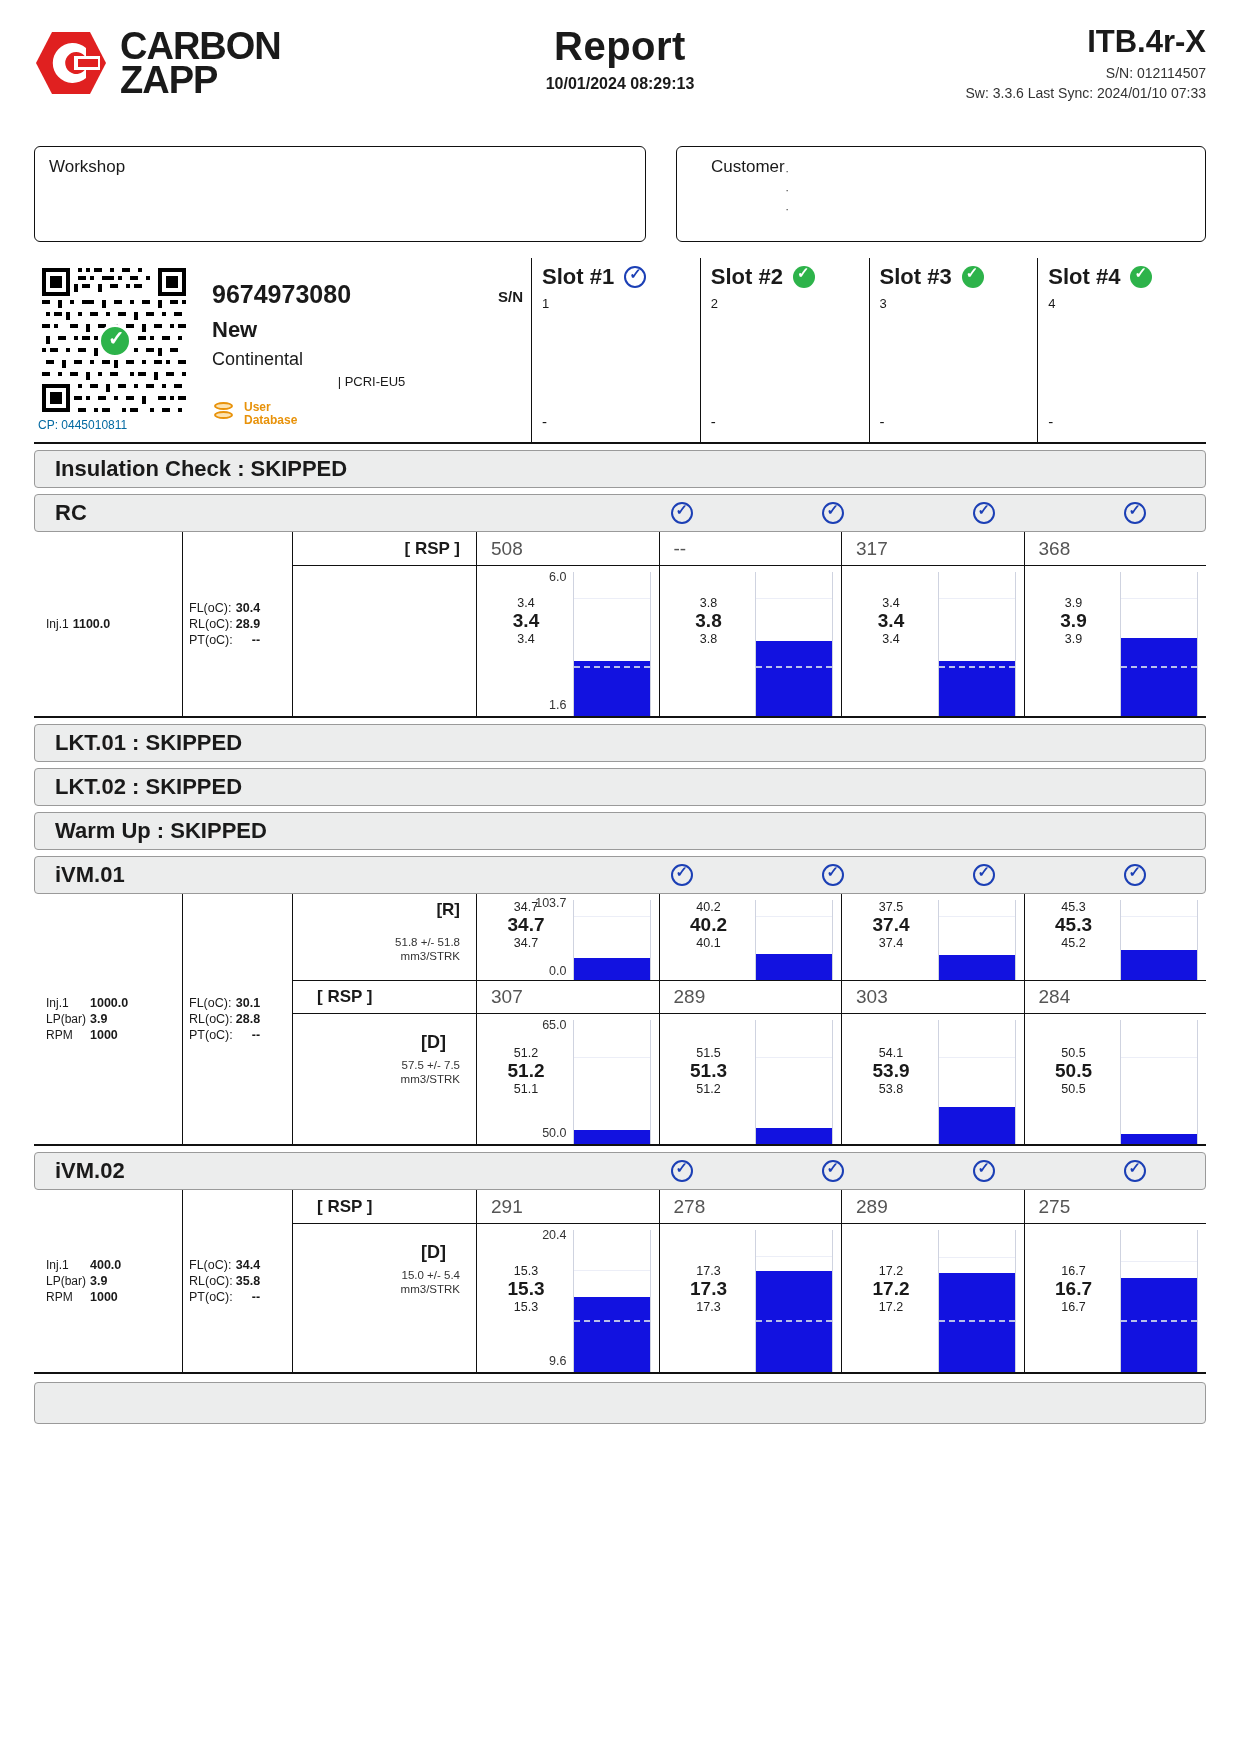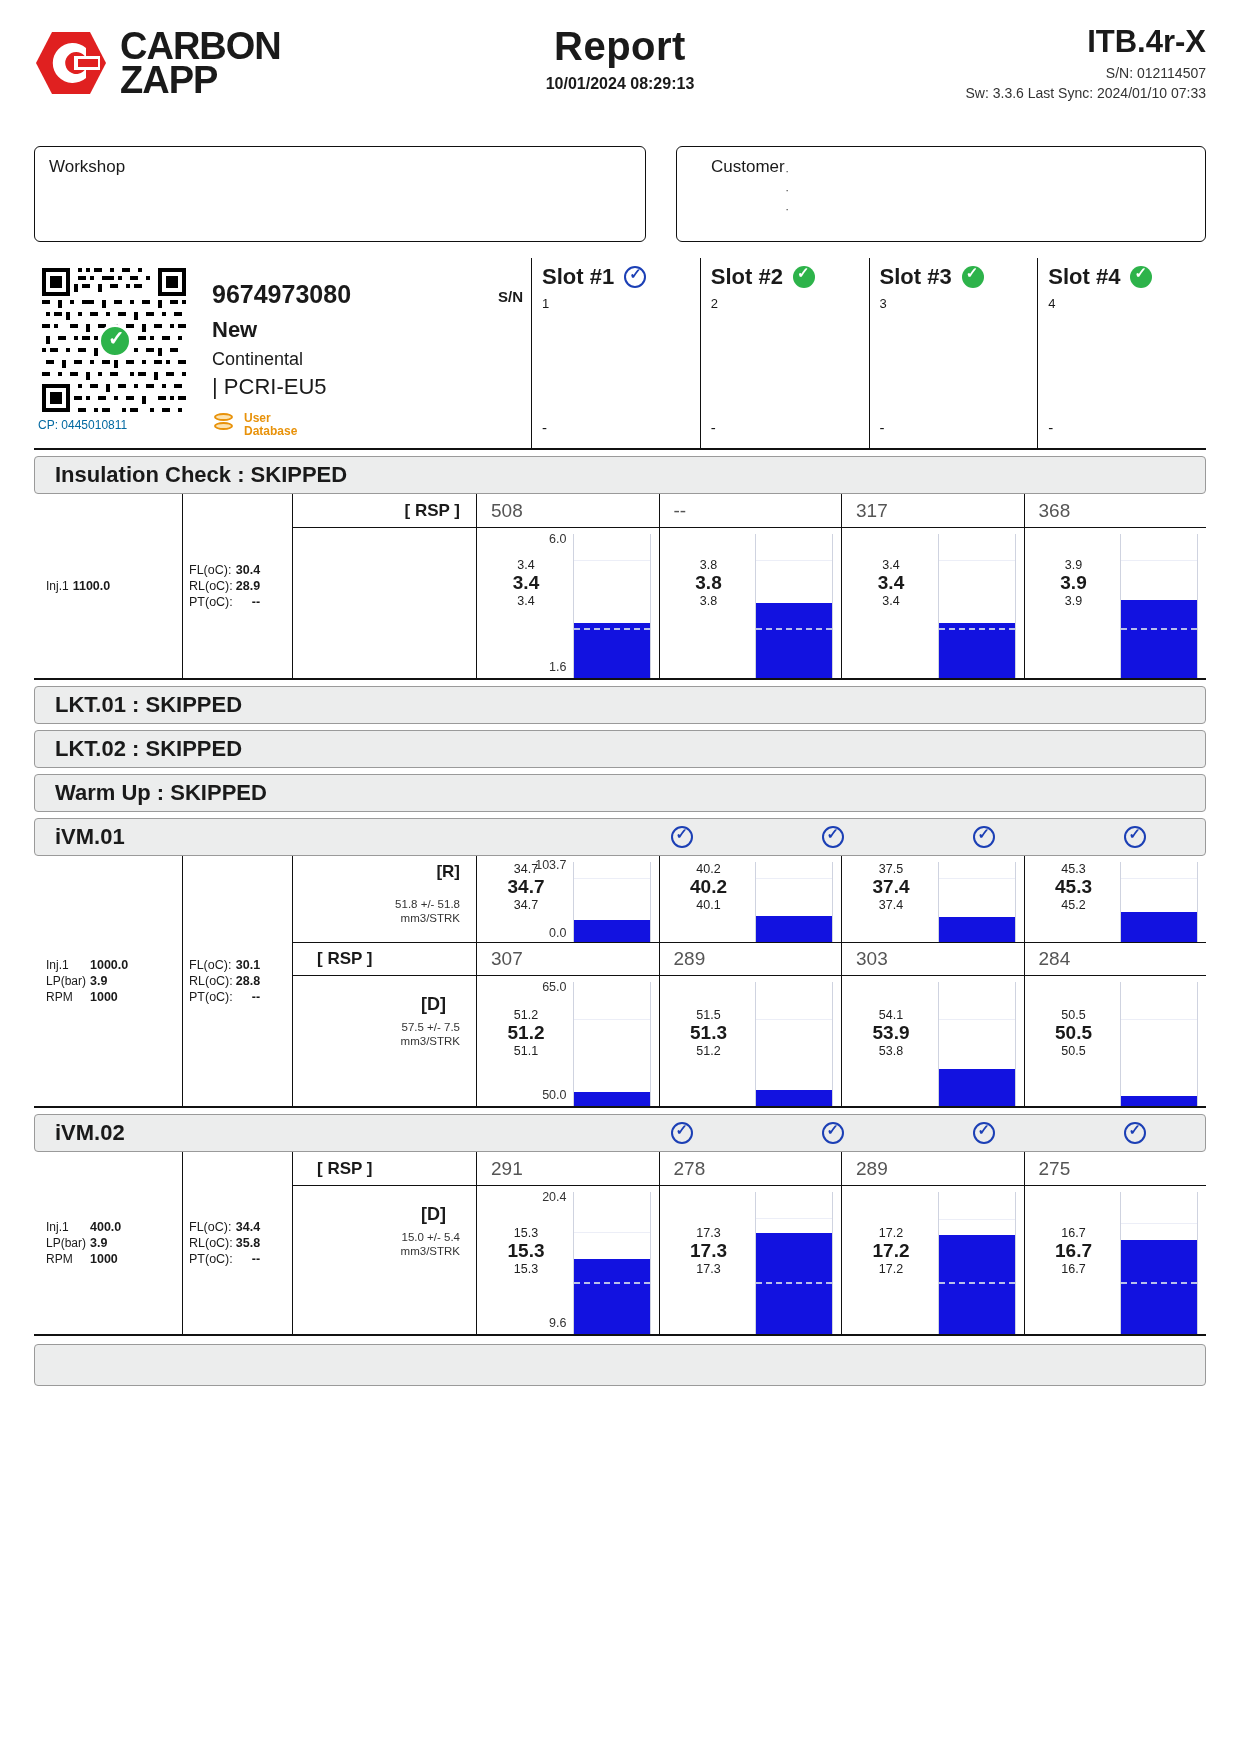--- a/index.html
+++ b/index.html
@@ -40,21 +40,21 @@
   .info-left { width:497px; display:flex; padding:6px 0 10px 0; position:relative; }
   .qr { width:152px; height:152px; margin-left:4px; position:relative; background:#fff; }
   .qr-badge { position:absolute; left:60px; top:60px; width:34px; height:34px; border-radius:50%; background:#2db34a; border:3px solid #fff; }
   .qr-badge:after { content:"✓"; position:absolute; left:7px; top:-1px; color:#fff; font-size:20px; font-weight:bold; }
   .cp { font-size:12px; margin-top:2px; margin-left:4px; color:#0369a1; }
   .part-block { margin-left:22px; padding-top:16px; flex:1; }
   .part-num { font-size:25px; font-weight:bold; display:inline-block; }
   .sn-lab { font-size:15px; font-weight:bold; float:right; margin-top:8px; margin-right:8px;}
   .part-new { font-size:22px; font-weight:bold; margin-top:8px; }
   .part-brand { font-size:18px; margin-top:6px; }
-  .part-type { font-size:22px; margin-top:4px; }
+  .part-type { font-size:13px; margin-top:4px;text-align:center; }
   .userdb { display:flex; align-items:center; margin-top:12px; }
   .db-icon { width:26px; height:24px; margin-right:6px; position:relative; }
   .db-icon .e1,.db-icon .e2 { position:absolute; left:2px; width:19px; height:8px; border:2px solid #e8920a; border-radius:50%; background:#fde3b0; }
   .db-icon .e1 { top:0; } .db-icon .e2 { top:9px; }
   .db-txt { font-size:12px; font-weight:bold; color:#e8920a; line-height:13px; }
 
   .slots { flex:1; display:flex; }
   .slot { flex:1; border-left:1px solid #111; padding:6px 8px 0 10px; position:relative; }
   .slot-head { display:flex; align-items:center; }
   .slot-title { font-size:22px; font-weight:bold; }
@@ -362,20 +362,37 @@
         <div class="slot-idx">4</div>
         <div class="slot-dash">-</div>
       </div>
     </div>
   </div>
 
   <div class="bar">
     <span class="lab">Insulation Check : SKIPPED</span>
   </div>
 
+  <div class="bar with-checks">
+    <span class="lab">RC</span>
+    <div class="bar-checks">
+      <div class="bar-check-cell">
+          <span class="chk-blue"></span>
+        </div>
+      <div class="bar-check-cell">
+          <span class="chk-blue"></span>
+        </div>
+      <div class="bar-check-cell">
+          <span class="chk-blue"></span>
+        </div>
+      <div class="bar-check-cell">
+          <span class="chk-blue"></span>
+        </div>
+    </div>
+  </div>
 
   <div class="meas">
     <div class="m-inj">
       <table>
           <tbody>
             <tr>
         <td>Inj.1</td>
         <td class="v">1100.0</td>
       </tr>
           </tbody>

